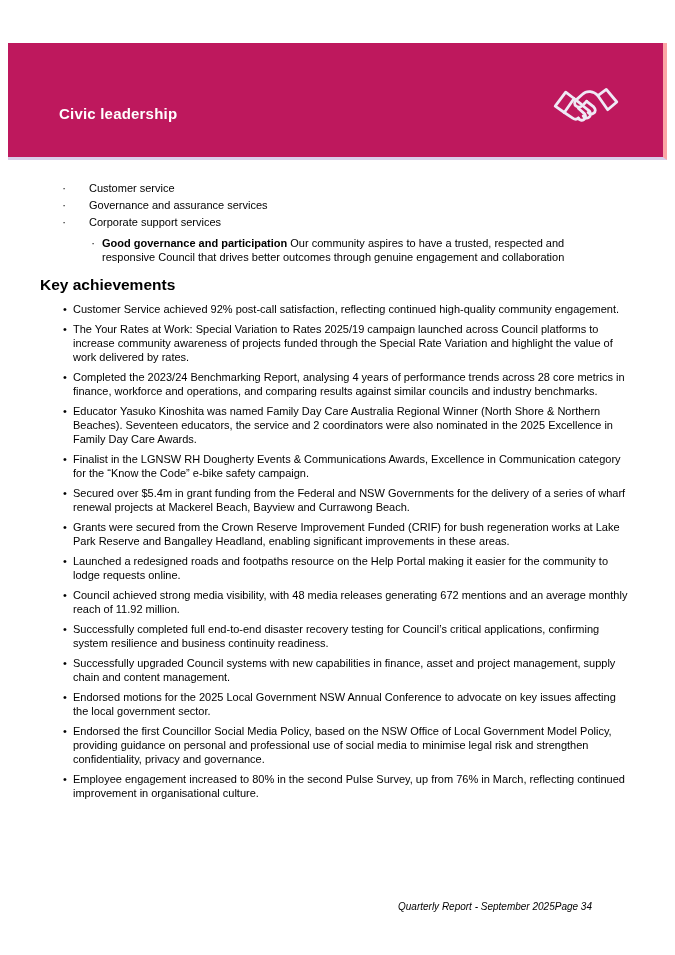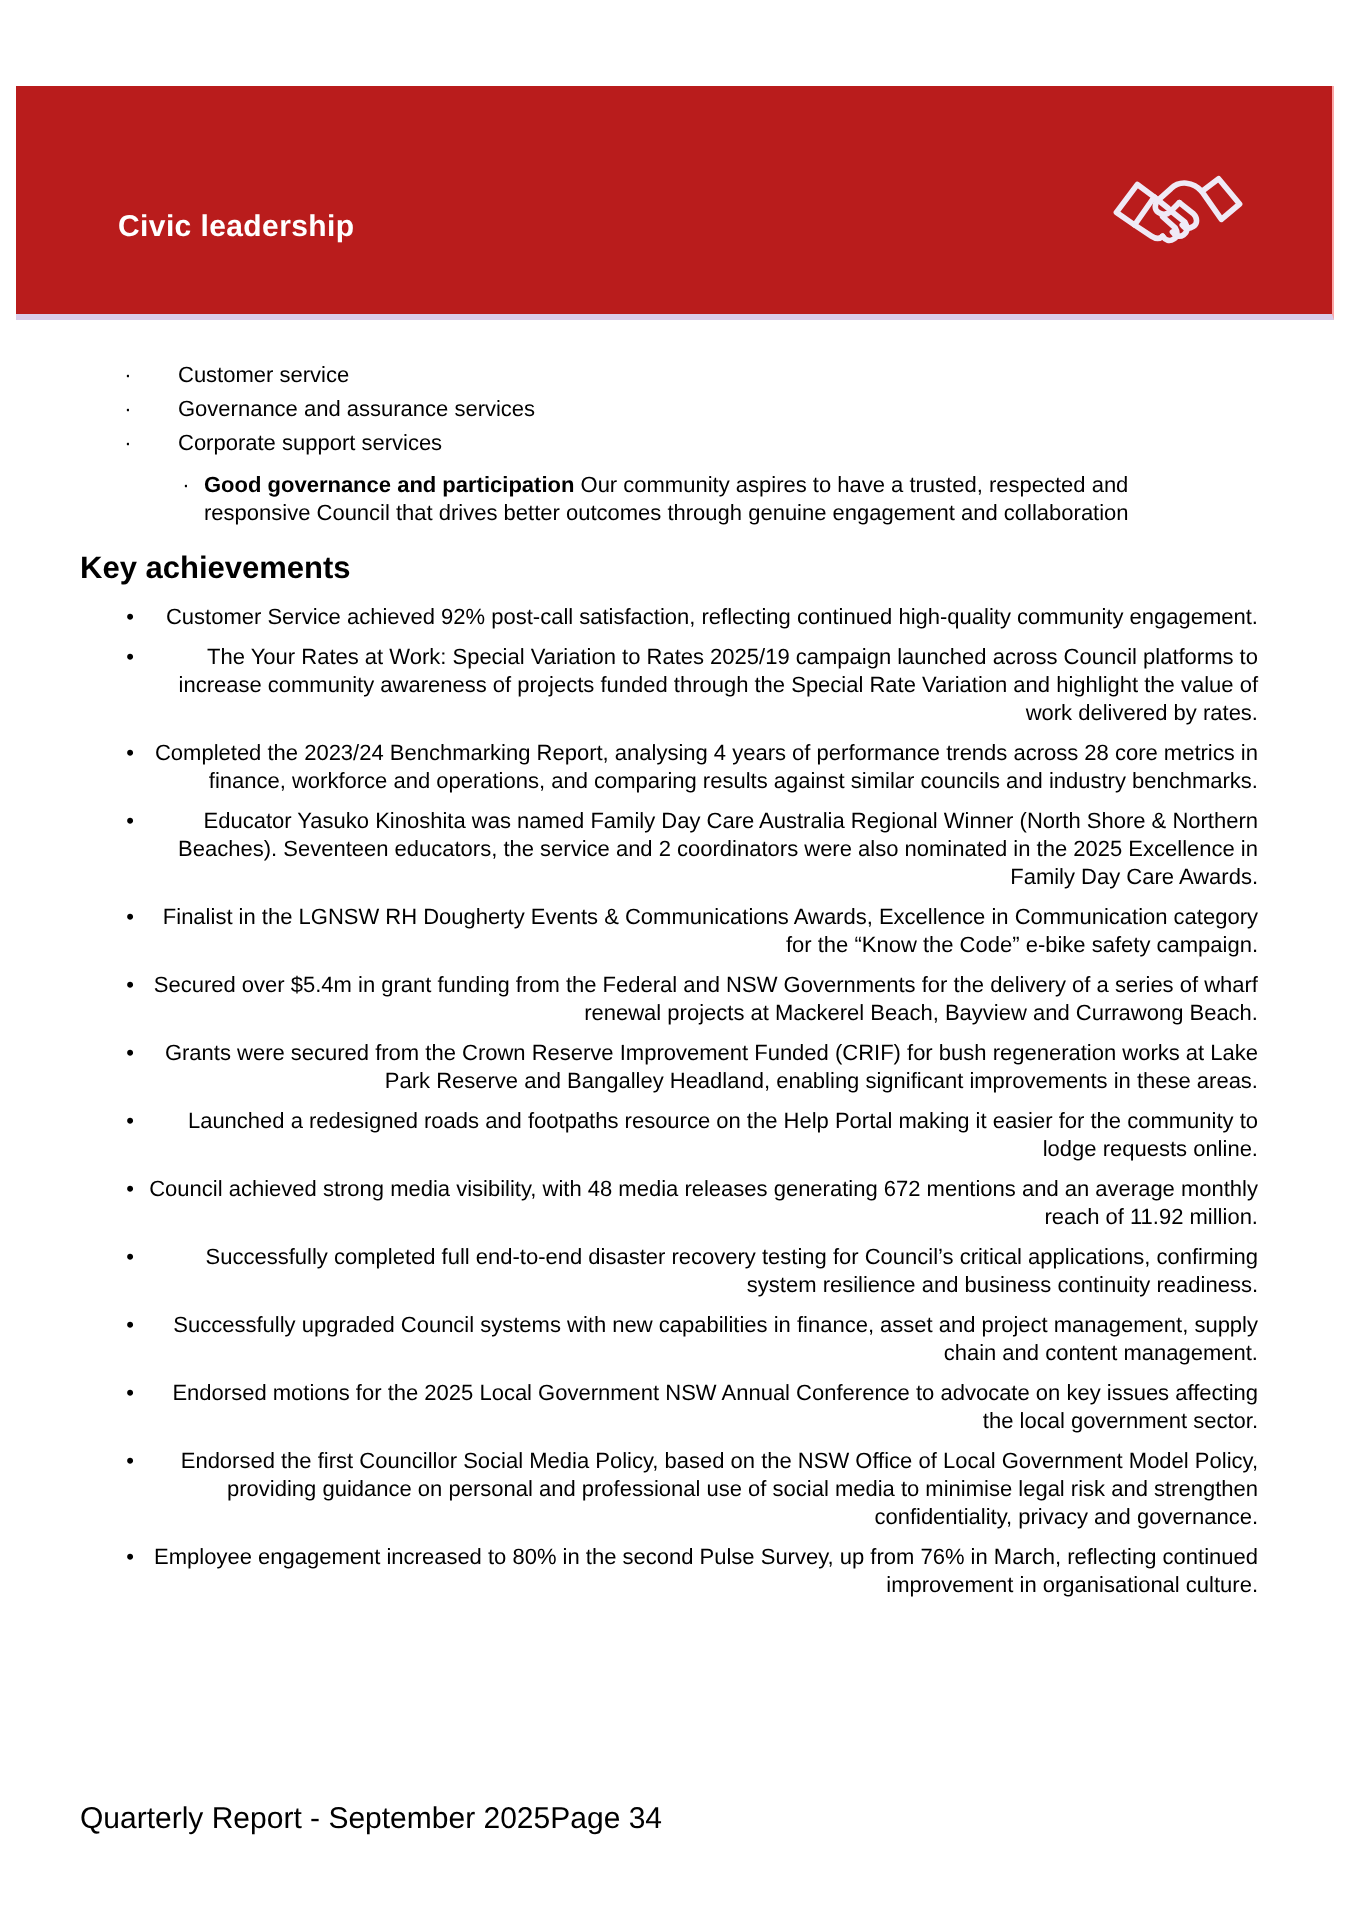--- a/index.html
+++ b/index.html
@@ -8,23 +8,23 @@
     background: #ffffff;
     font-family: "Liberation Sans", sans-serif;
     color: #000000;
     position: relative;
     overflow: hidden;
   }
   .banner {
     position: absolute;
     left: 8px; top: 43px;
     width: 659px; height: 117px;
-    background: #b91c1c;
+    background: #be185d;
     border-bottom: 3px solid #d9cdea;
-    border-right: 1px solid #fca5a5;
+    border-right: 4px solid #fca5a5;
     box-sizing: border-box;
   }
   .banner-title {
     position: absolute;
     left: 51px; top: 62px;
     color: #ffffff;
     font-size: 15px;
     font-weight: bold;
     letter-spacing: 0.2px;
   }
@@ -50,28 +50,29 @@
   .sub-txt { flex: 1; padding-right: 30px; }
   .bold { font-weight: bold; margin-top: 31px; }
   .section-heading {
     font-size: 15.5px;
     font-weight: bold;
     margin: 11px 0 8px 0;
     line-height: 19px;
   }
   .ach-row { display: flex; margin: 0 0 6px 0; }
   .ach-blt { width: 16px; margin-left: 17px; text-align: center; flex: 0 0 auto; }
-  .ach-txt { flex: 1; max-width: 556px; text-align: right; }
+  .ach-txt { flex: 1; max-width: 556px; }
   .footer {
     position: absolute;
     left: 40px; top: 901px;
     width: 552px;
     display: flex;
-    justify-content: flex-start;
-    font-size: 15px;
+    justify-content: flex-end;
+    font-size: 10px;
+    font-style: italic;
   }
 </style>
 </head>
 <body>
 
 <div class="banner">
   <div class="banner-title">Civic leadership</div>
   <svg class="banner-icon" viewBox="0 0 100 80">
     <g fill="none" stroke="#efeaf6" stroke-width="4" stroke-linecap="round" stroke-linejoin="round">
       <path d="M6 36 L21 16 L33 25 L19 45 Z"></path>

